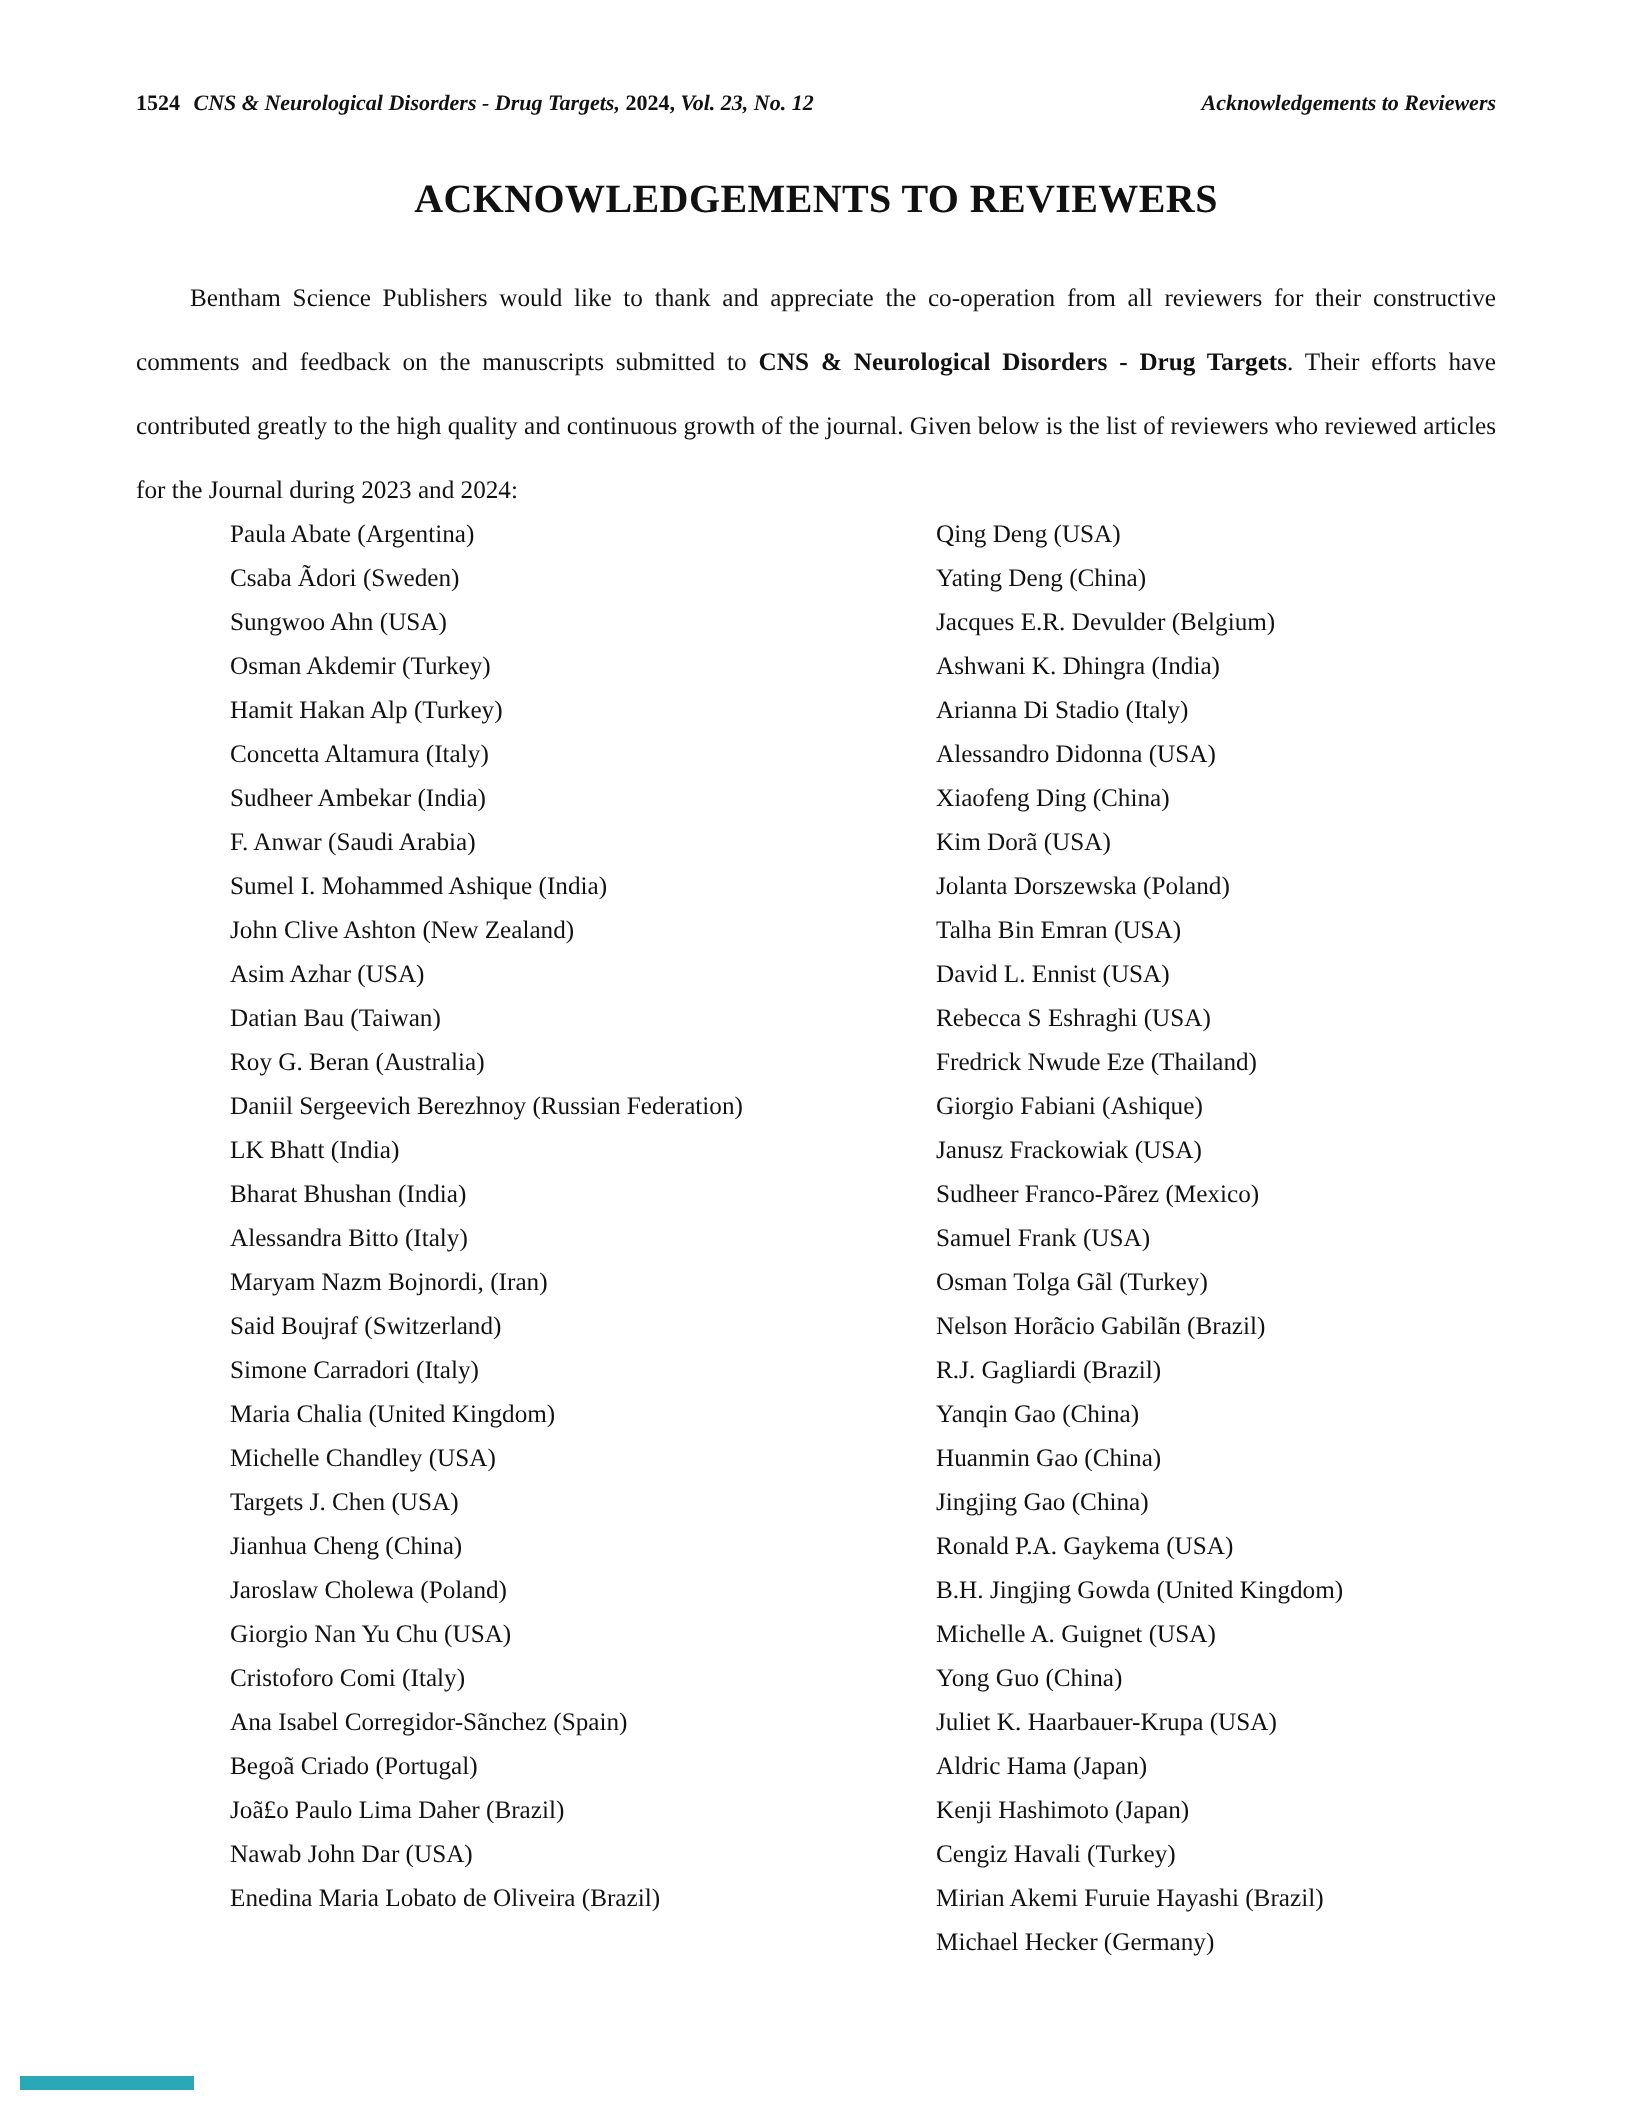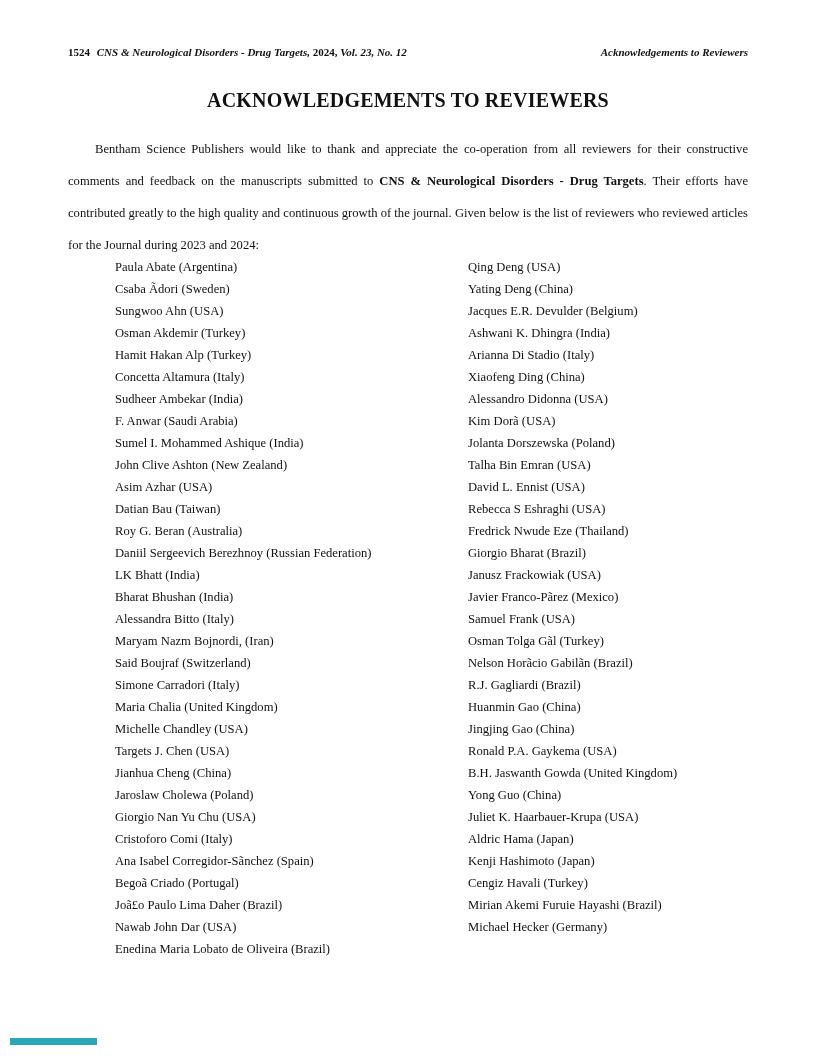--- a/index.html
+++ b/index.html
@@ -130,39 +130,41 @@
       <li>Joã£o Paulo Lima Daher (Brazil)</li>
       <li>Nawab John Dar (USA)</li>
       <li>Enedina Maria Lobato de Oliveira (Brazil)</li>
     </ul>
   <ul class="reviewer-col right">
       <li>Qing Deng (USA)</li>
       <li>Yating Deng (China)</li>
       <li>Jacques E.R. Devulder (Belgium)</li>
       <li>Ashwani K. Dhingra (India)</li>
       <li>Arianna Di Stadio (Italy)</li>
+      <li>Alessandro Didonna (USA)</li>
       <li>Xiaofeng Ding (China)</li>
-      <li>Alessandro Didonna (USA)</li>
       <li>Kim Dorã (USA)</li>
       <li>Jolanta Dorszewska (Poland)</li>
       <li>Talha Bin Emran (USA)</li>
       <li>David L. Ennist (USA)</li>
       <li>Rebecca S Eshraghi (USA)</li>
       <li>Fredrick Nwude Eze (Thailand)</li>
-      <li>Giorgio Bharat (Brazil)</li>
+      <li>Giorgio Fabiani (Ashique)</li>
       <li>Janusz Frackowiak (USA)</li>
-      <li>Javier Franco-Pãrez (Mexico)</li>
+      <li>Sudheer Franco-Pãrez (Mexico)</li>
       <li>Samuel Frank (USA)</li>
       <li>Osman Tolga Gãl (Turkey)</li>
       <li>Nelson Horãcio Gabilãn (Brazil)</li>
       <li>R.J. Gagliardi (Brazil)</li>
+      <li>Yanqin Gao (China)</li>
       <li>Huanmin Gao (China)</li>
       <li>Jingjing Gao (China)</li>
       <li>Ronald P.A. Gaykema (USA)</li>
-      <li>B.H. Jaswanth Gowda (United Kingdom)</li>
+      <li>B.H. Jingjing Gowda (United Kingdom)</li>
+      <li>Michelle A. Guignet (USA)</li>
       <li>Yong Guo (China)</li>
       <li>Juliet K. Haarbauer-Krupa (USA)</li>
       <li>Aldric Hama (Japan)</li>
       <li>Kenji Hashimoto (Japan)</li>
       <li>Cengiz Havali (Turkey)</li>
       <li>Mirian Akemi Furuie Hayashi (Brazil)</li>
       <li>Michael Hecker (Germany)</li>
     </ul>
 </div>
 

